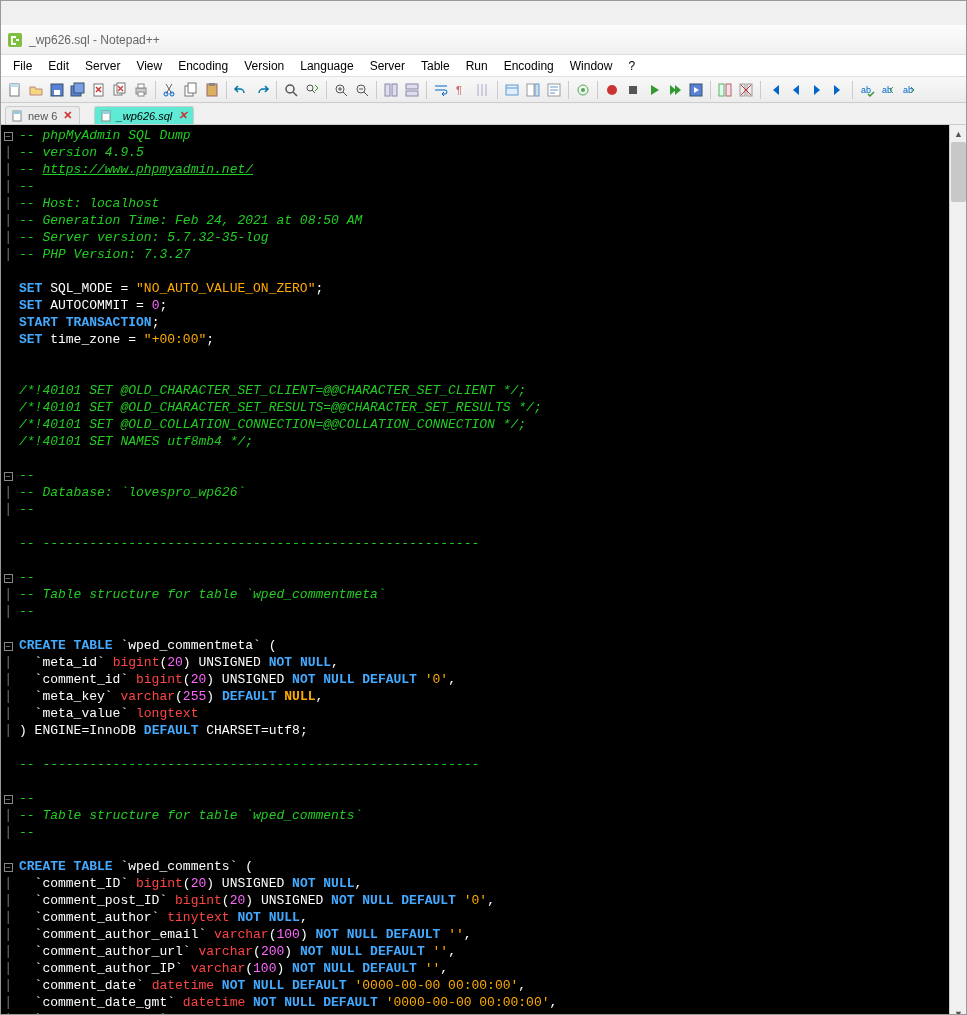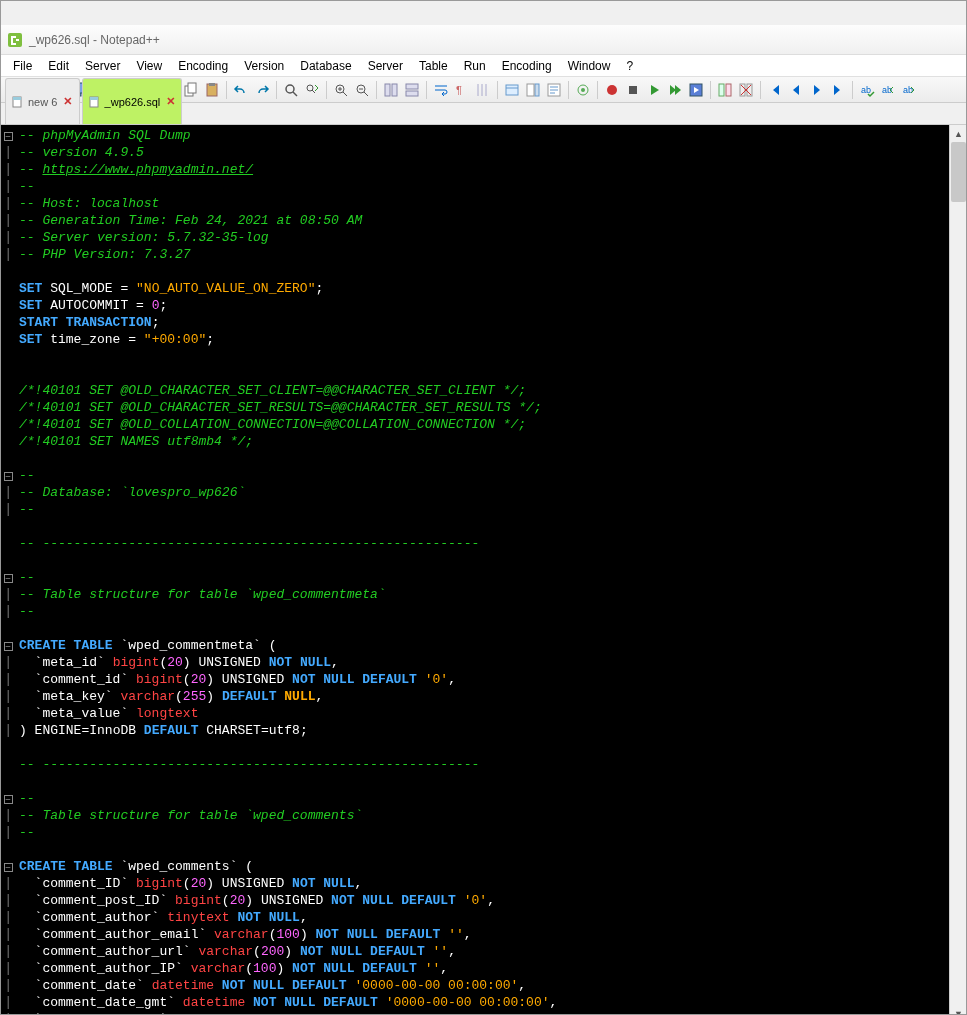--- a/index.html
+++ b/index.html
@@ -51,30 +51,30 @@
 .tabbar {
   height: 22px;
   background: #f0f0f0;
   display:flex;
   align-items:flex-end;
   padding: 0 4px;
   border-bottom: 1px solid #ccc;
 }
 .tab {
   display:flex; align-items:center;
-  padding: 16px 6px;
+  padding: 2px 6px;
   background: #ececec;
   border: 1px solid #ccc;
   border-bottom: none;
-  margin-right: 2px;
+  margin-right: 14px;
   font-size: 11px;
   color:#555;
   border-radius: 3px 3px 0 0;
 }
-.tab.active { background: #bef264; color:#000; }
+.tab.active { background: #5eead4; color:#000;font-style:italic; }
 .tab .dot { width:12px; height:12px; margin-right:4px; }
 .tab .x { margin-left:6px; color:#c33; font-weight:bold; font-size:11px; }
 .editor-wrap {
   display:flex;
   height: calc(100% - 30px - 22px - 26px - 22px - 16px);
   position:relative;
 }
 .gutter {
   width: 48px;
   background: #000;
@@ -183,21 +183,21 @@
   <span class="title">_wp626.sql - Notepad++</span>
 </div>
 
 <div class="menubar">
   <span>File</span>
   <span>Edit</span>
   <span>Server</span>
   <span>View</span>
   <span>Encoding</span>
   <span>Version</span>
-  <span>Database</span>
+  <span>Language</span>
   <span>Server</span>
   <span>Table</span>
   <span>Run</span>
   <span>Encoding</span>
   <span>Window</span>
   <span>?</span>
 </div>
 
 <div class="toolbar">
   <div class="tb">

